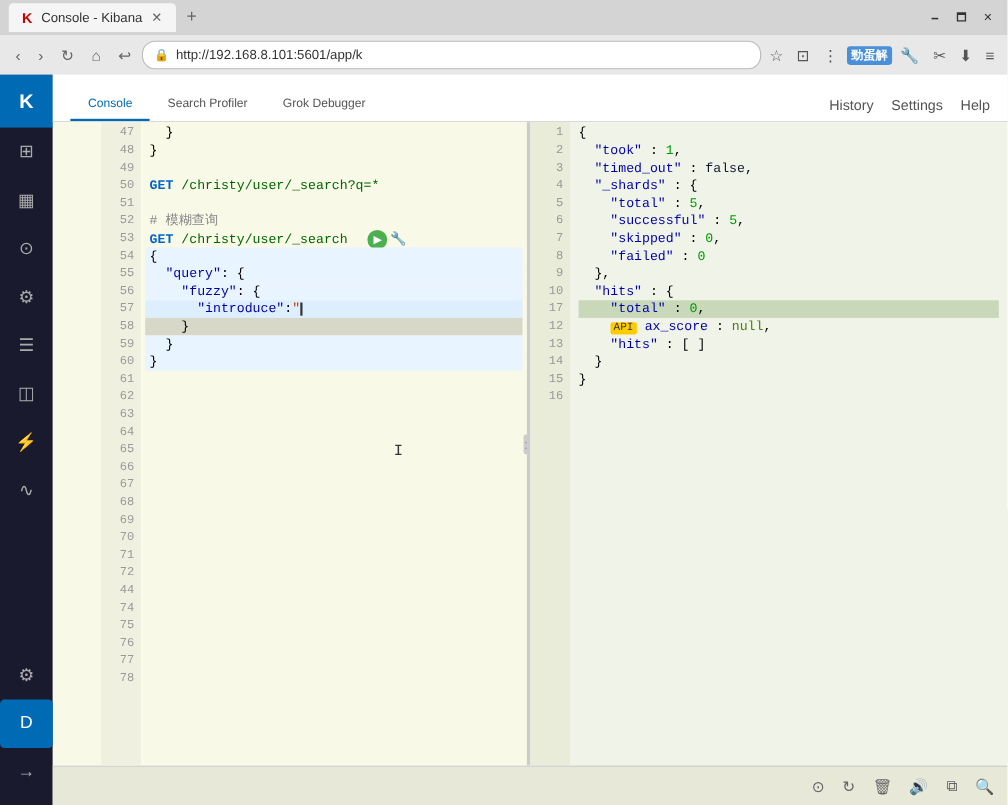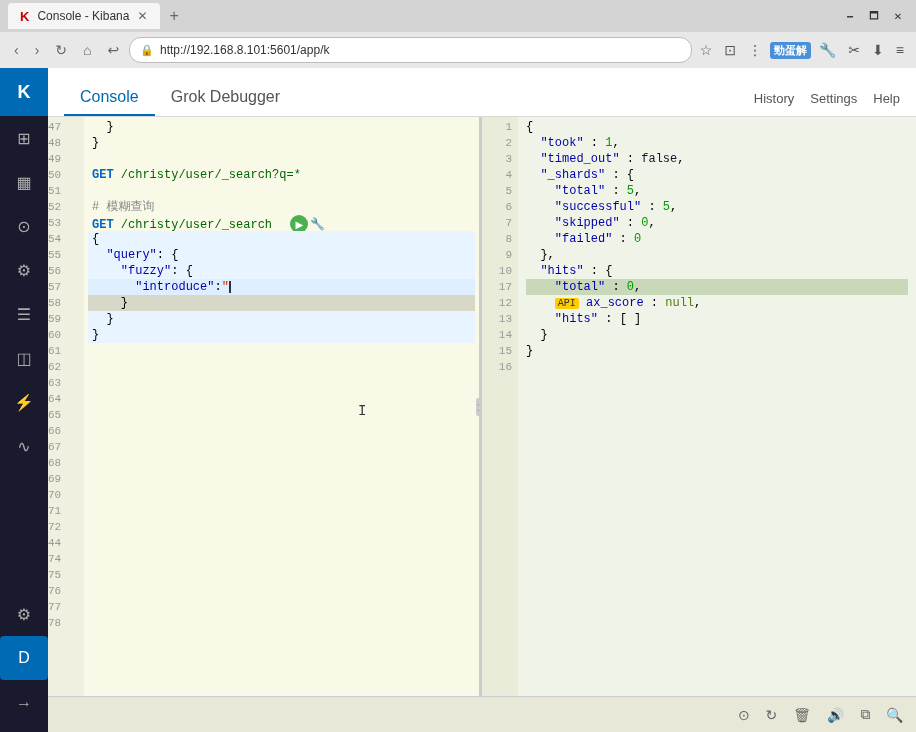--- a/index.html
+++ b/index.html
@@ -31,33 +31,33 @@
     .left-nav-spacer { flex: 1; }
     .left-nav-bottom { display: flex; flex-direction: column; align-items: center; padding-bottom: 8px; }
 
     
     .main-content { flex: 1; display: flex; flex-direction: column; background: white; }
 
     
     .devtools-header { padding: 12px 16px 0; border-bottom: 1px solid #d9d9d9; background: white; }
     .devtools-nav { display: flex; align-items: center; justify-content: space-between; }
     .devtools-tabs { display: flex; gap: 0; }
-    .devtools-tab { padding: 8px 16px; font-size: 16px; color: #555; cursor: pointer; border-bottom: 2px solid transparent; text-decoration: none; }
+    .devtools-tab { padding: 8px 16px; font-size: 11px; color: #555; cursor: pointer; border-bottom: 2px solid transparent; text-decoration: none; }
     .devtools-tab.active { color: #006bb4; border-bottom: 2px solid #006bb4; font-weight: 500; }
     .devtools-actions { display: flex; gap: 16px; align-items: center; }
     .devtools-action-link { font-size: 13px; color: #555; cursor: pointer; text-decoration: none; }
 
     
     .console-area { flex: 1; display: flex; overflow: hidden; }
 
     
     .editor-panel { width: 50%; border-right: 3px solid #ccc; display: flex; flex-direction: column; background: #f9f9e8; position: relative; }
     .editor-content { flex: 1; overflow: hidden; font-family: 'Courier New', monospace; font-size: 12px; position: relative; }
     .editor-inner { display: flex; height: 100%; overflow-y: auto; }
-    .line-numbers { width: 36px; background: #f0f0e0; padding: 2px 0; text-align: left; user-select: none; color: #999; font-size: 11px; flex-shrink: 0; }
+    .line-numbers { width: 36px; background: #f0f0e0; padding: 2px 0; text-align: right; user-select: none; color: #999; font-size: 11px; flex-shrink: 0; margin-left: 44px; }
     .line-numbers div { height: 16px; padding-right: 6px; line-height: 16px; }
     .code-lines { flex: 1; padding: 2px 4px; overflow-x: auto; }
     .code-line { height: 16px; line-height: 16px; white-space: pre; position: relative; padding-left: 4px; }
     .code-line.highlighted { background: #e8f4ff; }
     .code-line.active-line { background: #ddeeff; }
     .str { color: #cc3300; }
     .comment { color: #888; }
     .method { color: #0066cc; font-weight: bold; }
     .url { color: #006600; }
     .key { color: #0000aa; }
@@ -153,20 +153,21 @@
       <div class="left-nav-item">→</div>
     </div>
   </div>
 
   <div class="main-content">
 
     <div class="devtools-header">
       <div class="devtools-nav">
         <div class="devtools-tabs">
           <a class="devtools-tab active">Console</a>
+          <a class="devtools-tab">Search Profiler</a>
           <a class="devtools-tab">Grok Debugger</a>
         </div>
         <div class="devtools-actions">
           <span class="devtools-action-link">History</span>
           <span class="devtools-action-link">Settings</span>
           <span class="devtools-action-link">Help</span>
         </div>
       </div>
     </div>
 

